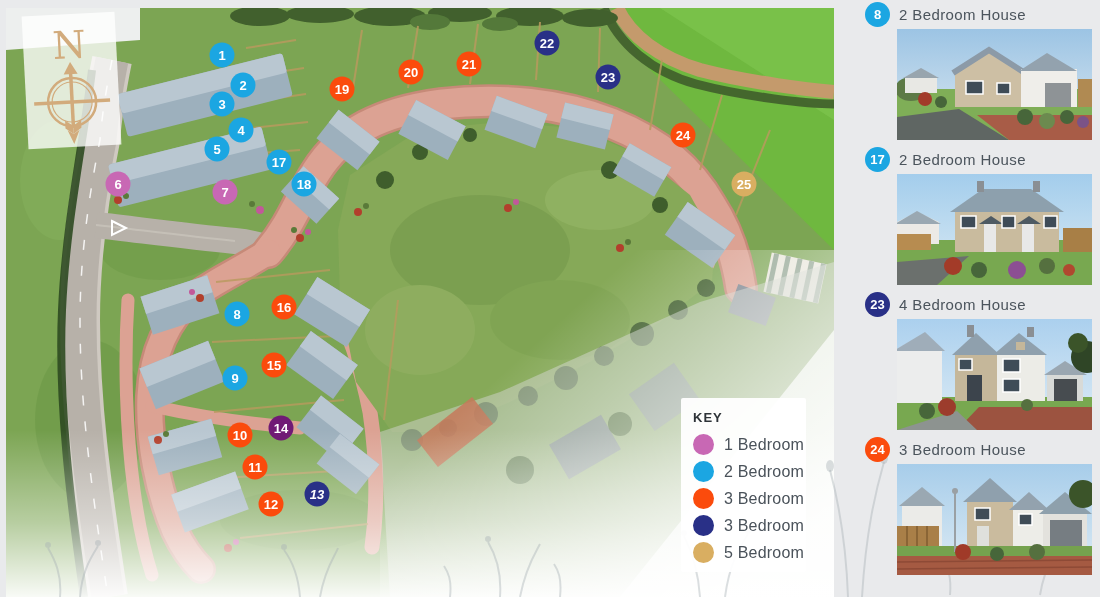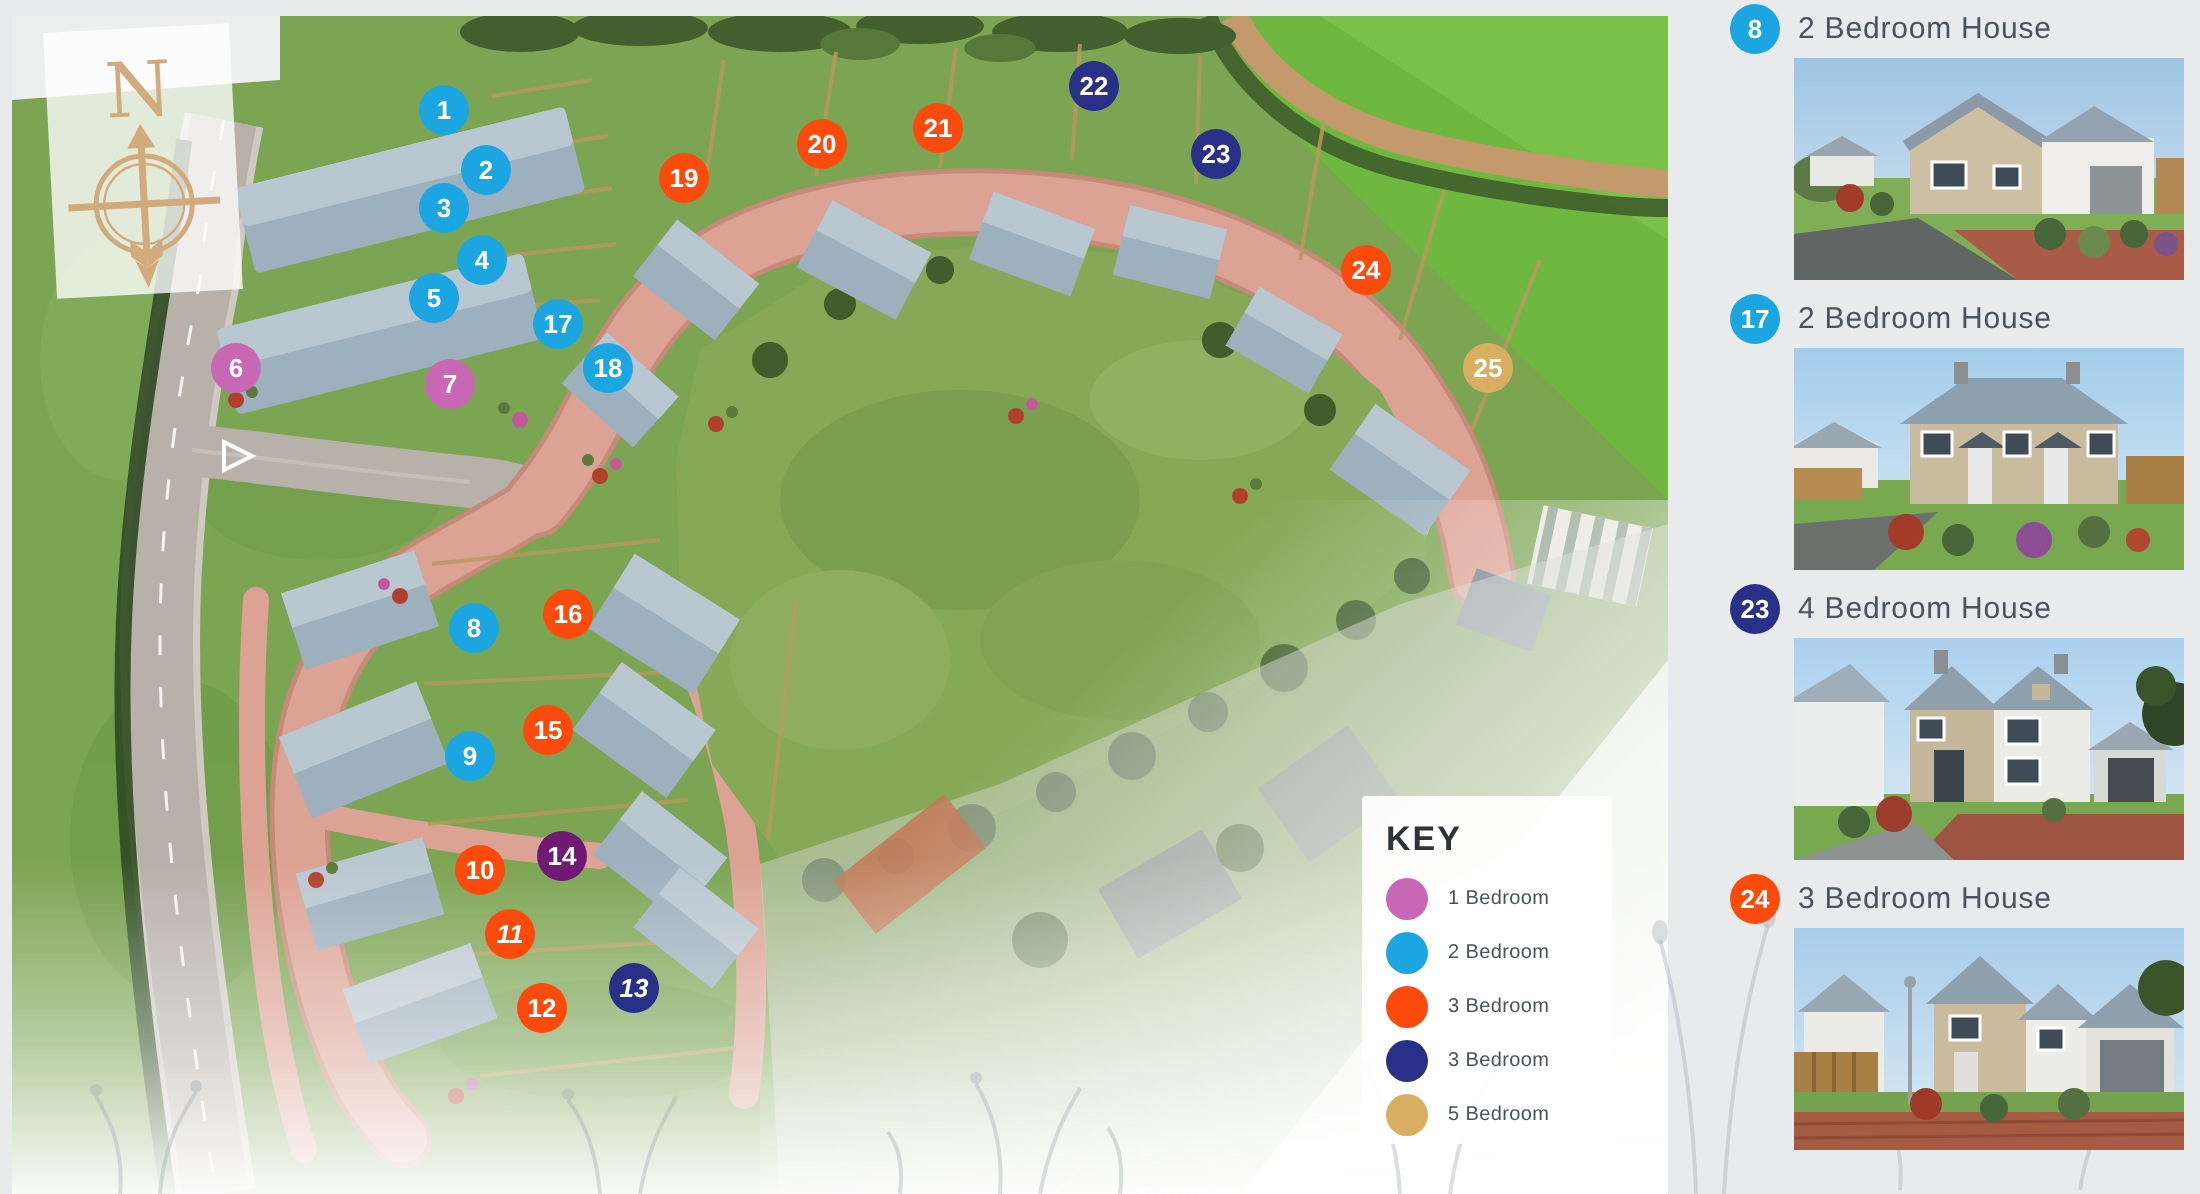--- a/index.html
+++ b/index.html
@@ -10,24 +10,24 @@
   
   .compass{position:absolute;left:25px;top:14px;width:93px;height:133px;z-index:3;
            background:rgba(255,255,255,.78);transform:rotate(-3deg);}
   
   .marker{position:absolute;width:25px;height:25px;border-radius:50%;z-index:4;
           display:flex;align-items:center;justify-content:center;color:#fff;
           font-size:13px;font-weight:bold;transform:translate(-50%,-50%);cursor:pointer;}
   
   .key-box{position:absolute;left:681px;top:398px;width:125px;height:174px;z-index:4;
            background:rgba(255,255,255,.94);border-radius:2px;padding:12px 0 0 12px;box-sizing:border-box;}
-  .key-title{font-size:17px;font-weight:bold;letter-spacing:1px;color:#2e3338;margin-bottom:9px;}
+  .key-title{font-size:13px;font-weight:bold;letter-spacing:1px;color:#2e3338;margin-bottom:9px;}
   .key-row{display:flex;align-items:center;gap:10px;margin-bottom:6px;}
   .key-dot{width:21px;height:21px;border-radius:50%;flex:0 0 auto;}
-  .key-label{font-size:10px;color:#4a525a;letter-spacing:.2px;}
+  .key-label{font-size:16px;color:#4a525a;letter-spacing:.2px;}
   
   .sidebar{position:absolute;left:860px;top:0;width:240px;height:597px;z-index:3;}
   .side-item{position:absolute;left:0;width:240px;}
   .side-head{position:absolute;left:5px;top:2px;display:flex;align-items:center;gap:9px;}
   .plot-badge{width:25px;height:25px;border-radius:50%;display:flex;align-items:center;
               justify-content:center;color:#fff;font-size:13px;font-weight:bold;flex:0 0 auto;}
   .side-label{font-size:15px;color:#4b545c;letter-spacing:.4px;}
   .photo{position:absolute;left:37px;top:29px;width:195px;height:111px;overflow:hidden;}
   .photo svg{display:block;}
 </style>
@@ -358,21 +358,21 @@
       </div>
       <div class="marker" style="left: 237px; top: 314px; background: rgb(27, 166, 226);">
         <span>8</span>
       </div>
       <div class="marker" style="left: 235px; top: 378px; background: rgb(27, 166, 226);">
         <span>9</span>
       </div>
       <div class="marker" style="left: 240px; top: 435px; background: rgb(251, 75, 12);">
         <span>10</span>
       </div>
-      <div class="marker" style="left: 255px; top: 467px; background: rgb(251, 75, 12); font-style: italic;">
+      <div class="marker" style="left: 255px; top: 467px; background: rgb(251, 75, 12);">
         <span>11</span>
       </div>
       <div class="marker" style="left: 271px; top: 504px; background: rgb(251, 75, 12);">
         <span>12</span>
       </div>
       <div class="marker" style="left: 317px; top: 494px; background: rgb(41, 48, 135); font-style: italic;">
         <span>13</span>
       </div>
       <div class="marker" style="left: 281px; top: 428px; background: #701a75;">
         <span>14</span>

